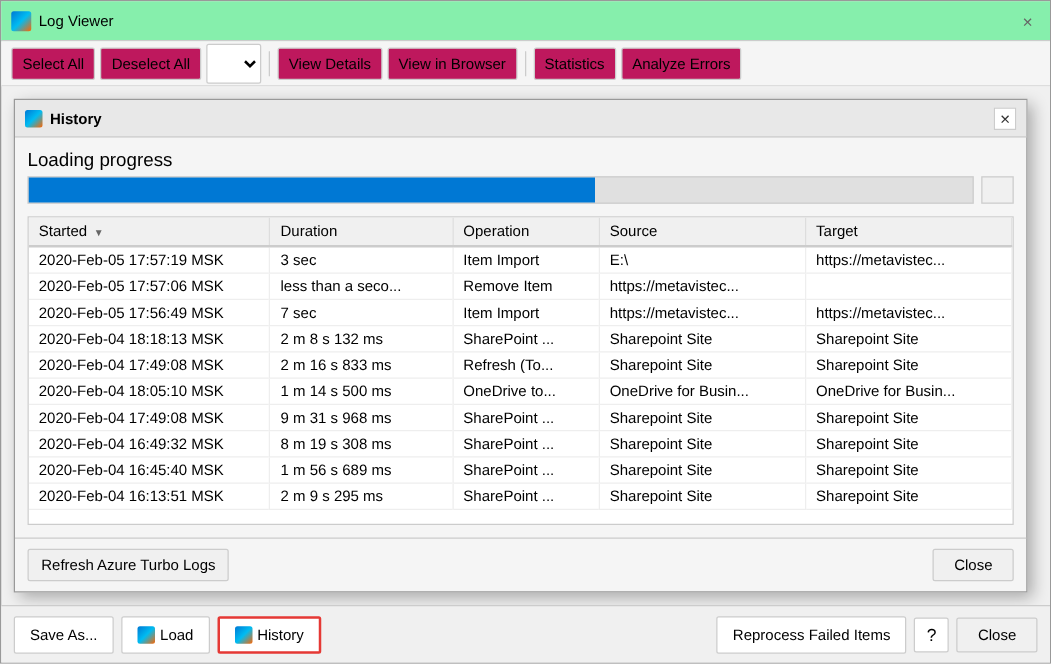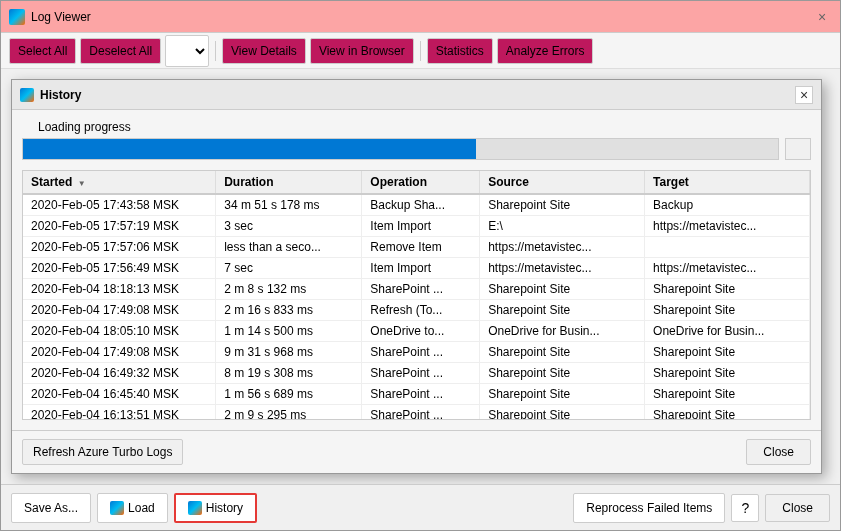--- a/index.html
+++ b/index.html
@@ -17,21 +17,21 @@
       width: 841px;
       height: 531px;
       background: #f0f0f0;
       border: 1px solid #999;
       display: flex;
       flex-direction: column;
     }
 
     
     .title-bar {
-      background: #fca5a5;
+      background: #86efac;
       height: 32px;
       display: flex;
       align-items: center;
       padding: 0 8px;
       border-bottom: 1px solid #ccc;
       flex-shrink: 0;
     }
     .title-bar-icon {
       width: 16px;
       height: 16px;
@@ -182,23 +182,22 @@
       outline: none;
     }
 
     .loading-progress-section {
       display: flex;
       flex-direction: column;
       gap: 4px;
       flex: 1;
     }
     .loading-progress-label {
-      font-size: 12px;
+      font-size: 15px;
       color: #000;
-      margin-left: 16px;
     }
     .loading-progress-row {
       display: flex;
       align-items: center;
       gap: 6px;
     }
     .progress-bar-container {
       flex: 1;
       height: 22px;
       border: 1px solid #ccc;
@@ -230,21 +229,21 @@
       width: 100%;
       border-collapse: collapse;
     }
     thead tr {
       background: #f0f0f0;
       border-bottom: 2px solid #ccc;
     }
     thead th {
       padding: 4px 8px;
       text-align: left;
-      font-weight: bold;
+      font-weight: normal;
       font-size: 12px;
       border-right: 1px solid #ddd;
       cursor: pointer;
       white-space: nowrap;
       user-select: none;
     }
     .sort-arrow {
       font-size: 8px;
       color: #666;
       margin-left: 2px;
@@ -424,27 +423,20 @@
                 </th>
                 <th>
                   <span>Source</span>
                 </th>
                 <th>
                   <span>Target</span>
                 </th>
               </tr>
             </thead>
             <tbody id="history-tbody">
-            <tr>
-                  <td>2020-Feb-05 17:43:58 MSK</td>
-                  <td>34 m 51 s 178 ms</td>
-                  <td>Backup Sha...</td>
-                  <td>Sharepoint Site</td>
-                  <td>Backup</td>
-                </tr>
                 <tr>
                   <td>2020-Feb-05 17:57:19 MSK</td>
                   <td>3 sec</td>
                   <td>Item Import</td>
                   <td>E:\</td>
                   <td>https://metavistec...</td>
                 </tr>
                 <tr>
                   <td>2020-Feb-05 17:57:06 MSK</td>
                   <td>less than a seco...</td>

